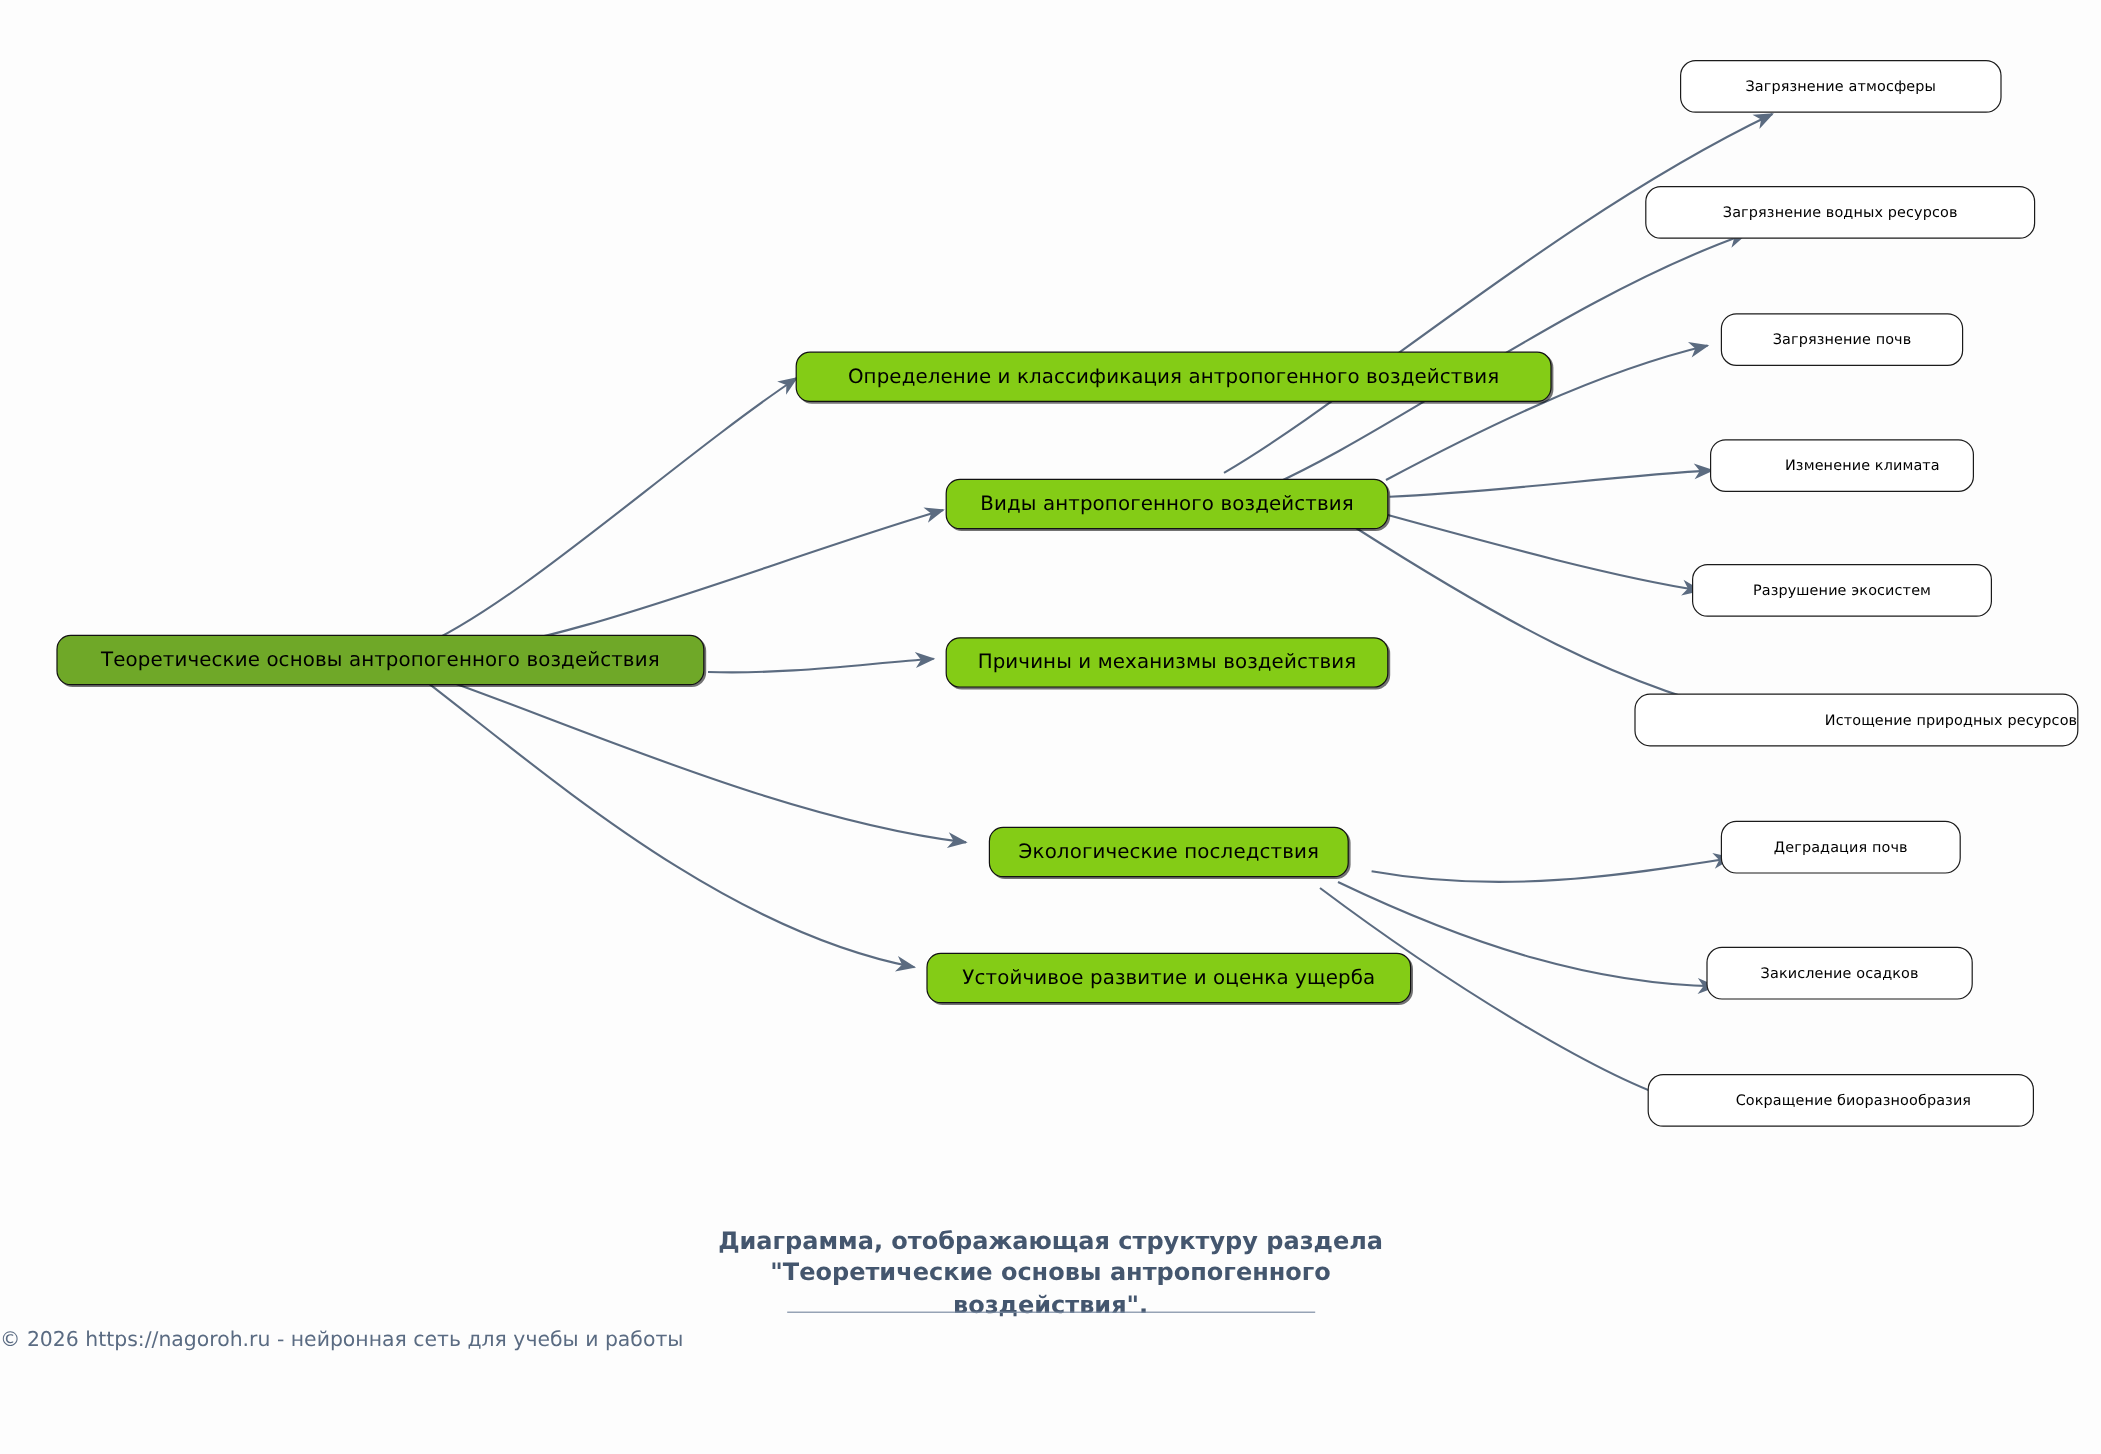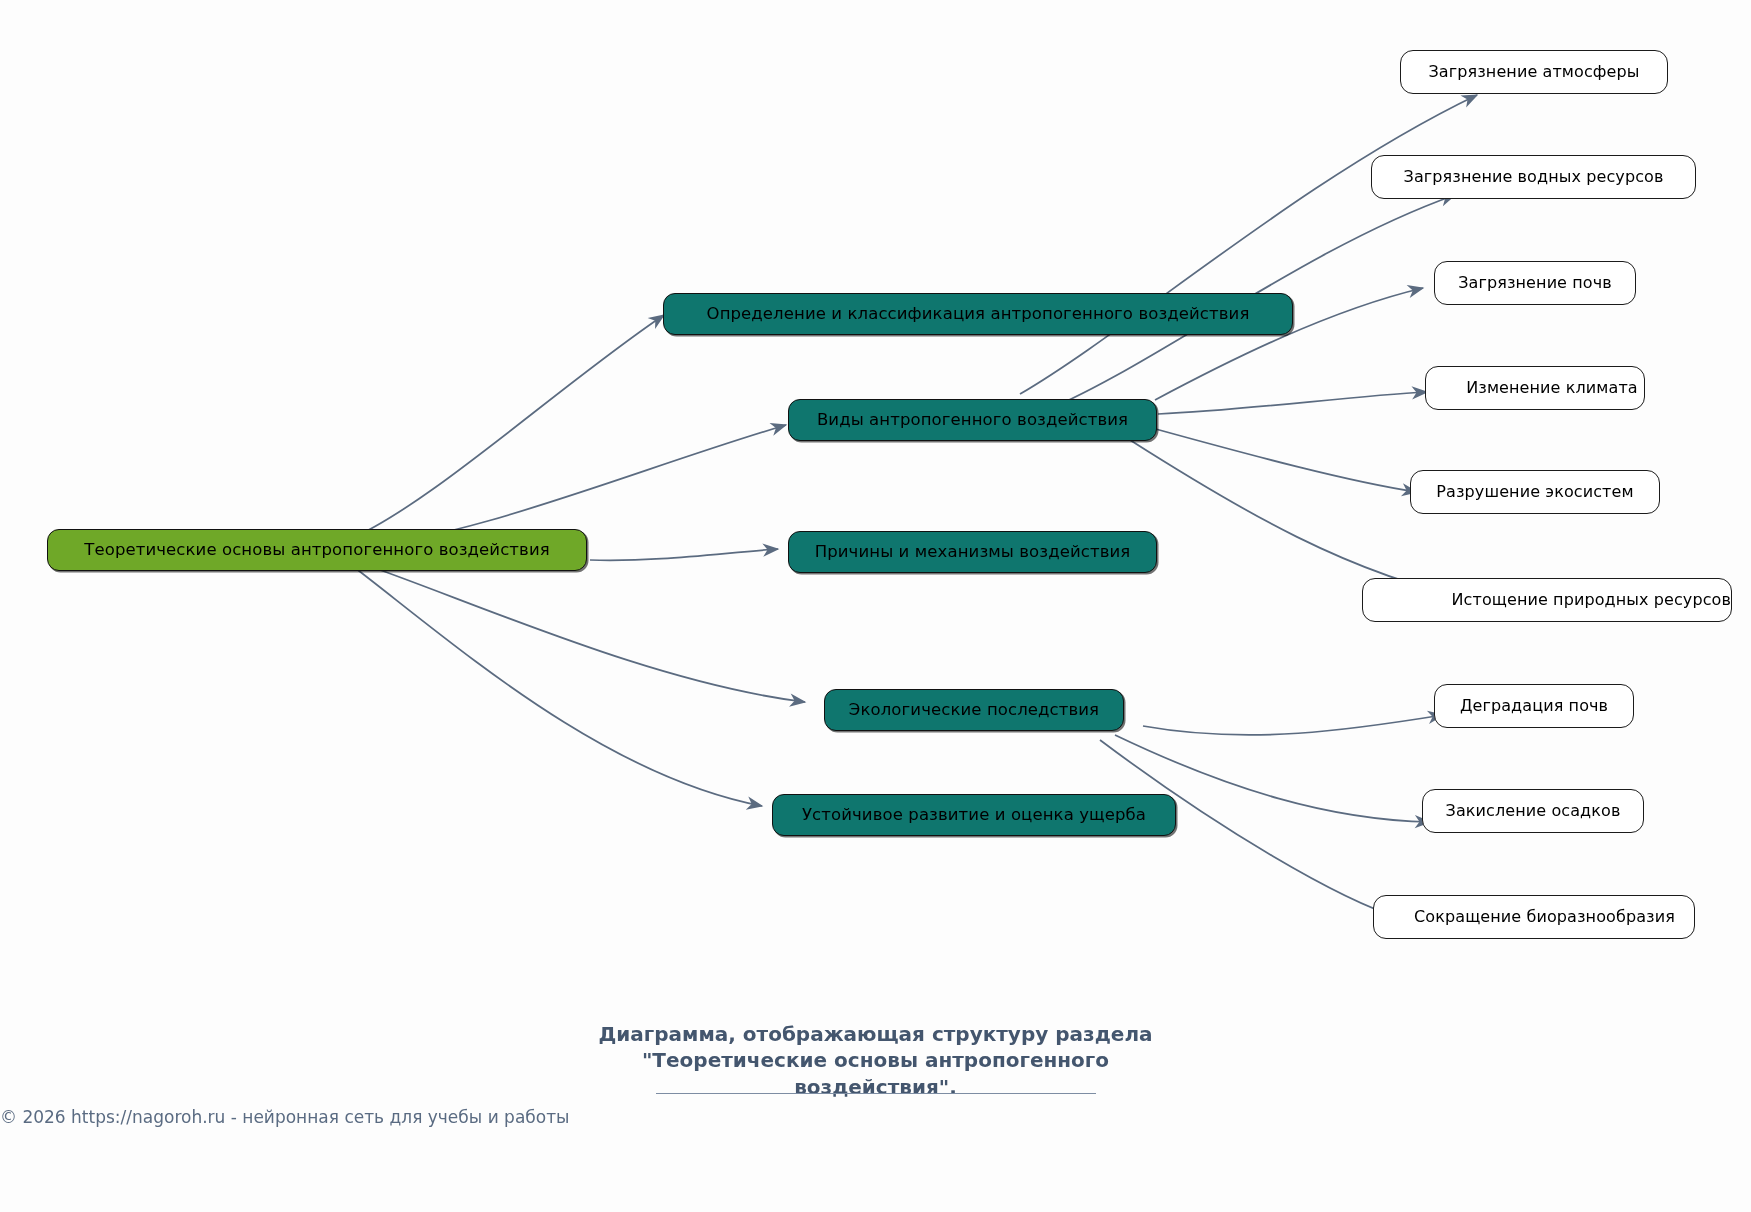--- a/index.html
+++ b/index.html
@@ -27,32 +27,32 @@
   
   .node.root{
     background:#6fa828;
     border:1.6px solid #111;
     color:#000;
     font-size:16.5px;
     box-shadow:1.5px 1.5px 0 rgba(0,0,0,.55);
   }
   
   .node.branch{
-    background:#0f766e;
+    background:#84cc16;
     border:1.6px solid #111;
     color:#000;
     font-size:16.5px;
     box-shadow:1.5px 1.5px 0 rgba(0,0,0,.55);
   }
   
   .node.leaf{
     background:#ffffff;
     border:1.6px solid #1b1b1b;
     color:#000;
-    font-size:16px;
+    font-size:12px;
     border-radius:13px;
   }
 
   .caption{
     position:absolute;
     left:0;right:0;
     text-align:center;
     color:#44566e;
     font-weight:bold;
     font-size:20px;

